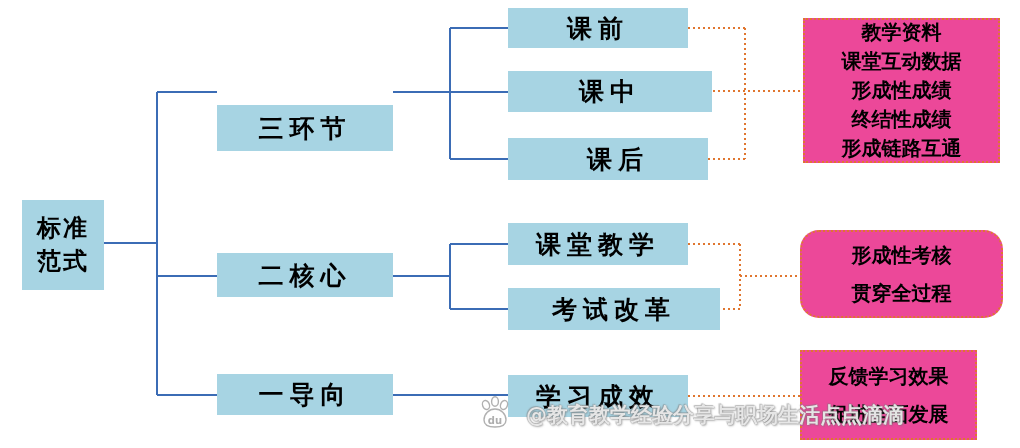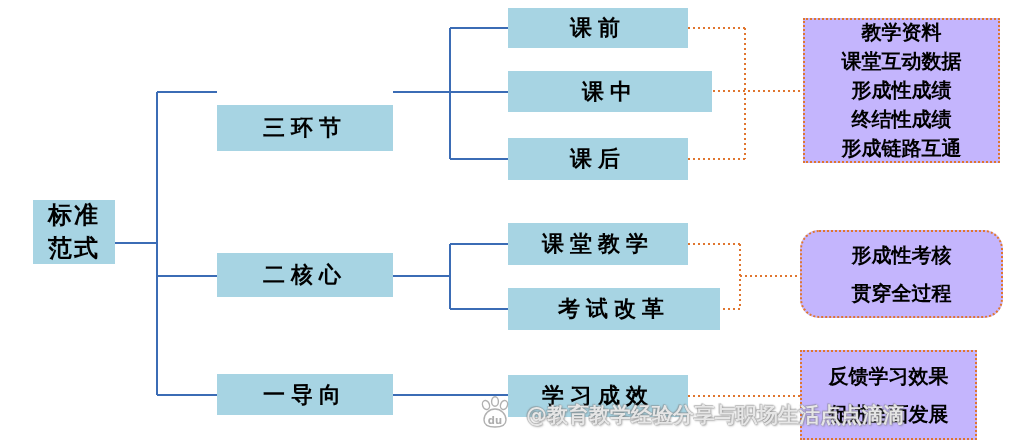--- a/index.html
+++ b/index.html
@@ -13,25 +13,25 @@
   .wires{position:absolute;left:0;top:0;z-index:1;}
   .wires .blue path{stroke:#3b6cb5;stroke-width:2;fill:none;}
   .wires .orange path{stroke:#e0762f;stroke-width:2;fill:none;stroke-dasharray:2 3;}
   .node{
     position:absolute;z-index:2;
     background:#a7d4e3;
     display:flex;align-items:center;justify-content:center;
     color:#000;font-weight:bold;
     text-align:center;
   }
-  .node.big{font-size:22px;letter-spacing:6px;}
+  .node.big{font-size:25px;letter-spacing:6px;}
   .node.root{font-size:24px;line-height:33px;white-space:pre-line;letter-spacing:2px;}
   .note{
     position:absolute;z-index:2;
-    background:#c4b5fd;
+    background:#ec4899;
     border:2px dotted #e0762f;
     box-sizing:border-box;
     display:flex;align-items:center;justify-content:center;
     color:#000;font-weight:bold;font-size:20px;
     text-align:center;white-space:pre-line;
   }
   .note.tall{line-height:29px;}
   .note.short{line-height:38px;}
   .watermark{
     position:absolute;left:479px;top:396px;z-index:5;
@@ -74,30 +74,30 @@
       <path d="M688 159 H745"></path>
       <path d="M688 91 H803"></path>
       <path d="M688 244 H740"></path>
       <path d="M740 244 V309"></path>
       <path d="M688 309 H740"></path>
       <path d="M740 276 H800"></path>
       <path d="M688 396 H800"></path>
     </g>
   </svg>
 
-  <div class="node root" style="left:33px;top:200px;width:82px;height:64px;">标准
+  <div class="node root" style="left:22px;top:200px;width:82px;height:90px;">标准
 范式</div>
 
   <div class="node big" style="left:217px;top:69px;width:176px;height:46px;margin-top:36px;">三环节</div>
   <div class="node big" style="left:217px;top:253px;width:176px;height:44px;">二核心</div>
   <div class="node big" style="left:217px;top:374px;width:176px;height:41px;">一导向</div>
 
   <div class="node big" style="left:508px;top:8px;width:180px;height:40px;">课前</div>
   <div class="node big" style="left:508px;top:71px;width:204px;height:41px;">课中</div>
-  <div class="node big" style="left:508px;top:138px;width:180px;height:42px;">课后</div>
+  <div class="node big" style="left:508px;top:138px;width:180px;height:42px;padding-left:20px;">课后</div>
   <div class="node big" style="left:508px;top:223px;width:180px;height:42px;text-align:center;">课堂教学</div>
   <div class="node big" style="left:508px;top:288px;width:212px;height:42px;">考试改革</div>
   <div class="node big" style="left:508px;top:375px;width:180px;height:42px;">学习成效</div>
 
   <div class="note tall" style="left:803px;top:18px;width:197px;height:145px;">教学资料
 课堂互动数据
 形成性成绩
 终结性成绩
 形成链路互通</div>
   <div class="note short" style="left:800px;top:230px;width:203px;height:88px;border-radius:19px;">形成性考核

